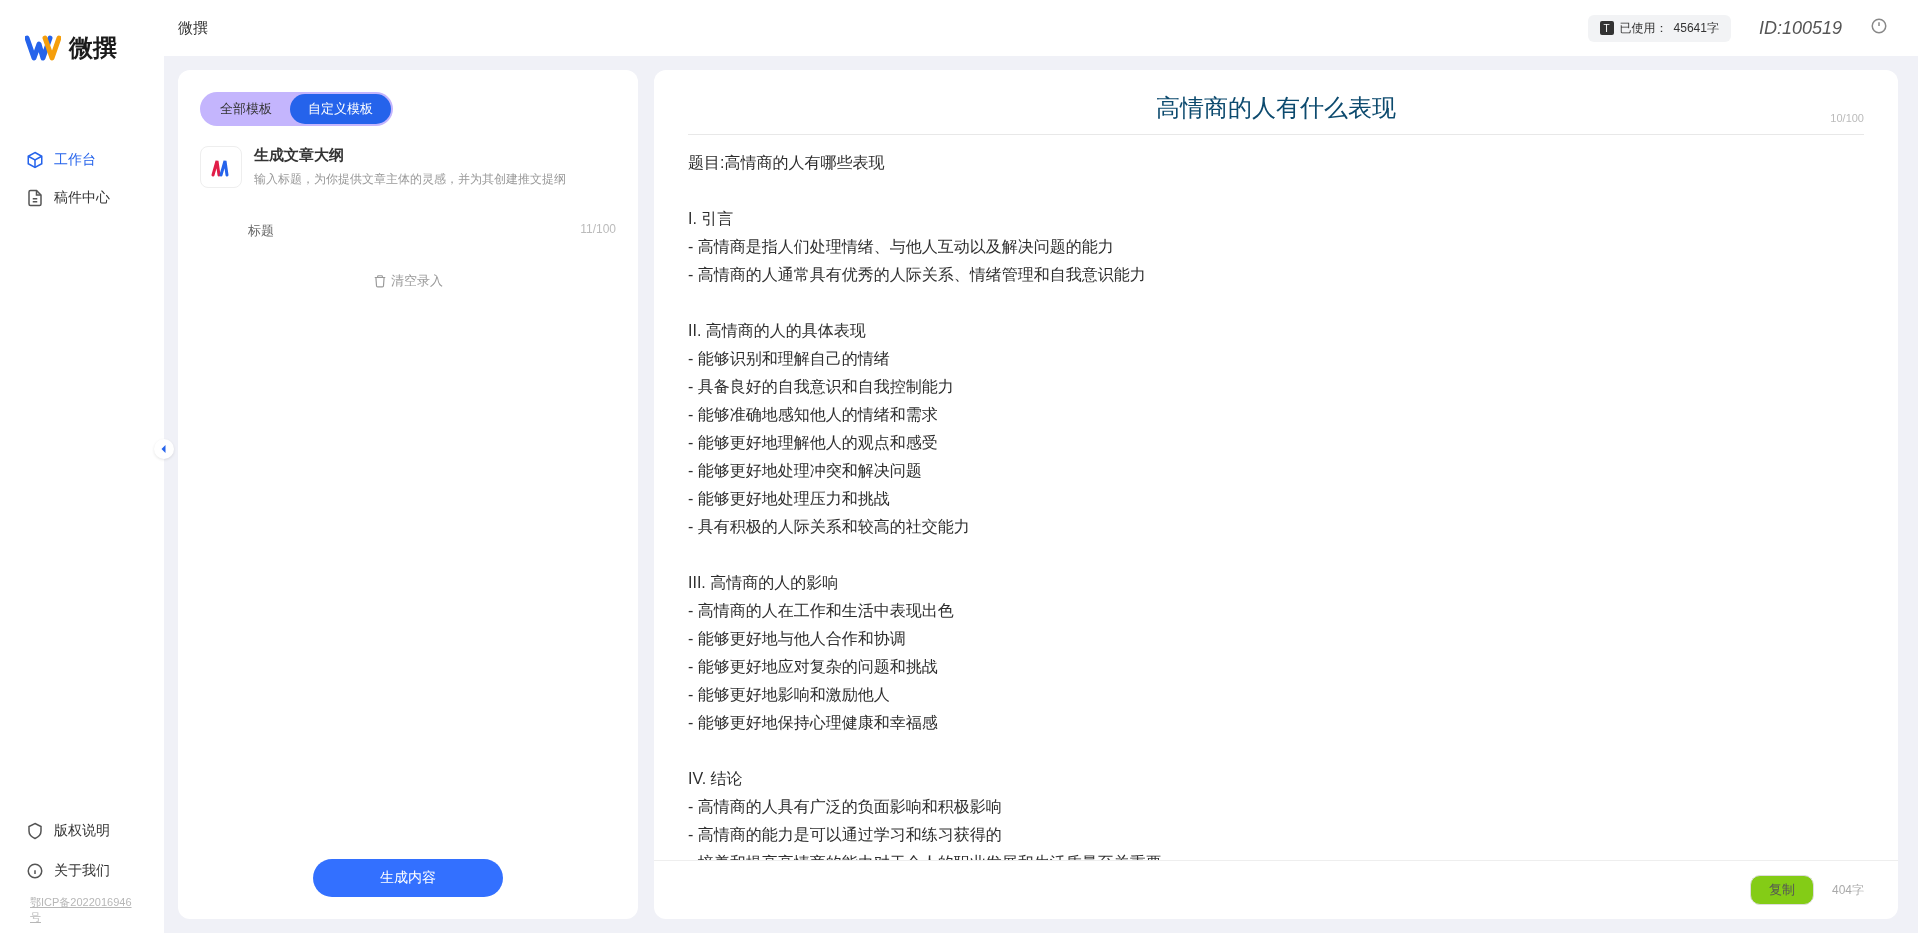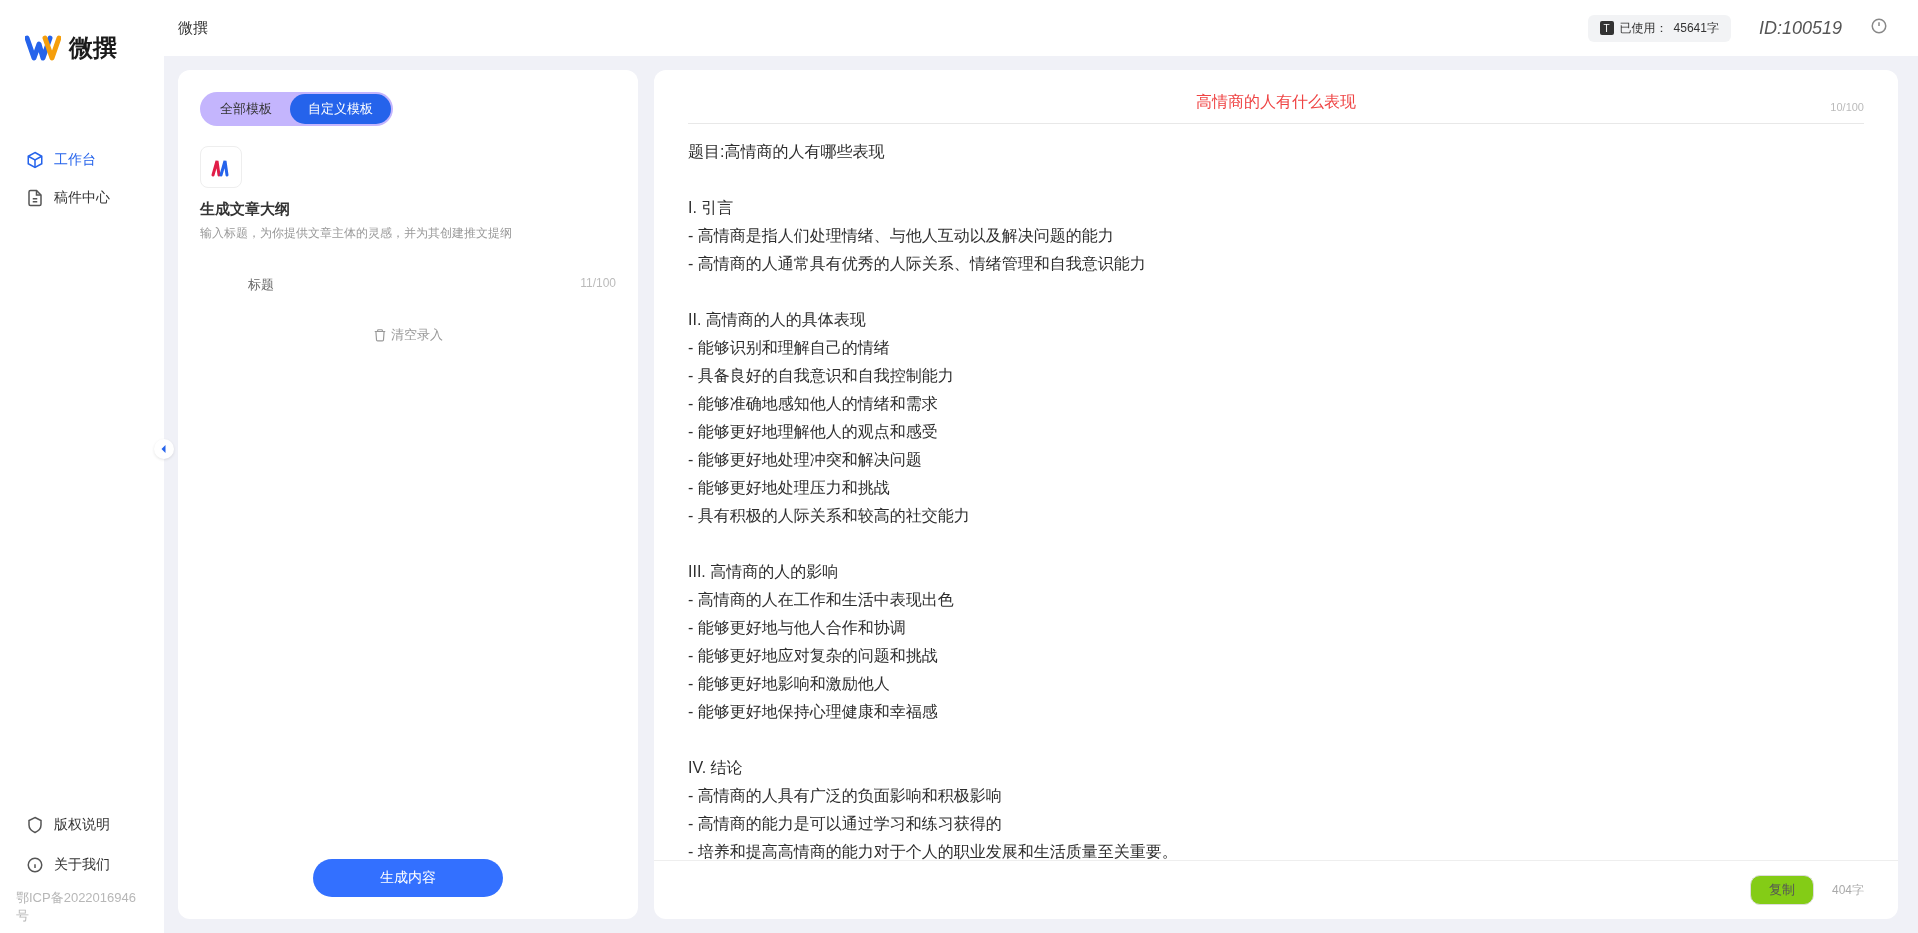--- a/index.html
+++ b/index.html
@@ -59,23 +59,24 @@
       cursor: pointer;
       font-size: 14px;
       color: #333;
     }
     .footer-item .nav-icon {
       width: 18px;
       height: 18px;
       margin-right: 10px;
     }
     .icp { 
-      font-size: 13px;
+      font-size: 11px;
       color: #b7b7b7;
-      padding: 4px 16px 0;
+      padding: 4px 30px 0;
+      text-decoration: underline;
     }
     .collapse-btn {
       position: absolute;
       right: -10px;
       top: 47%;
       background: #fff;
       border-radius: 50%;
       width: 20px;
       height: 20px;
       display: flex;
@@ -159,21 +160,20 @@
     }
     .tab-pill.active {
       background: #2563eb;
       color: #fff;
     }
     .template-row {
       display: flex;
       align-items: flex-start;
       gap: 12px;
       padding: 6px 22px 16px;
-      flex-direction: column;
     }
     .template-icon {
       width: 42px; height: 42px;
       background: #fff;
       border: 1px solid #eee;
       border-radius: 8px;
       display: flex;
       align-items: center;
       justify-content: center;
     }
@@ -227,24 +227,24 @@
       cursor: pointer;
     }
     
     
     .output-header {
       padding: 22px 34px 10px;
       position: relative;
     }
     .output-title {
       text-align: center;
-      font-size: 16px;
+      font-size: 24px;
       font-family: Liberation Sans, sans-serif;
       font-weight: 400;
-      color: #ef4444;
+      color: #0c4a6e;
     }
     .output-counter {
       position: absolute;
       right: 34px;
       bottom: 10px;
       font-size: 11px;
       color: #bbb;
     }
     .output-divider {
       margin: 0 34px;

